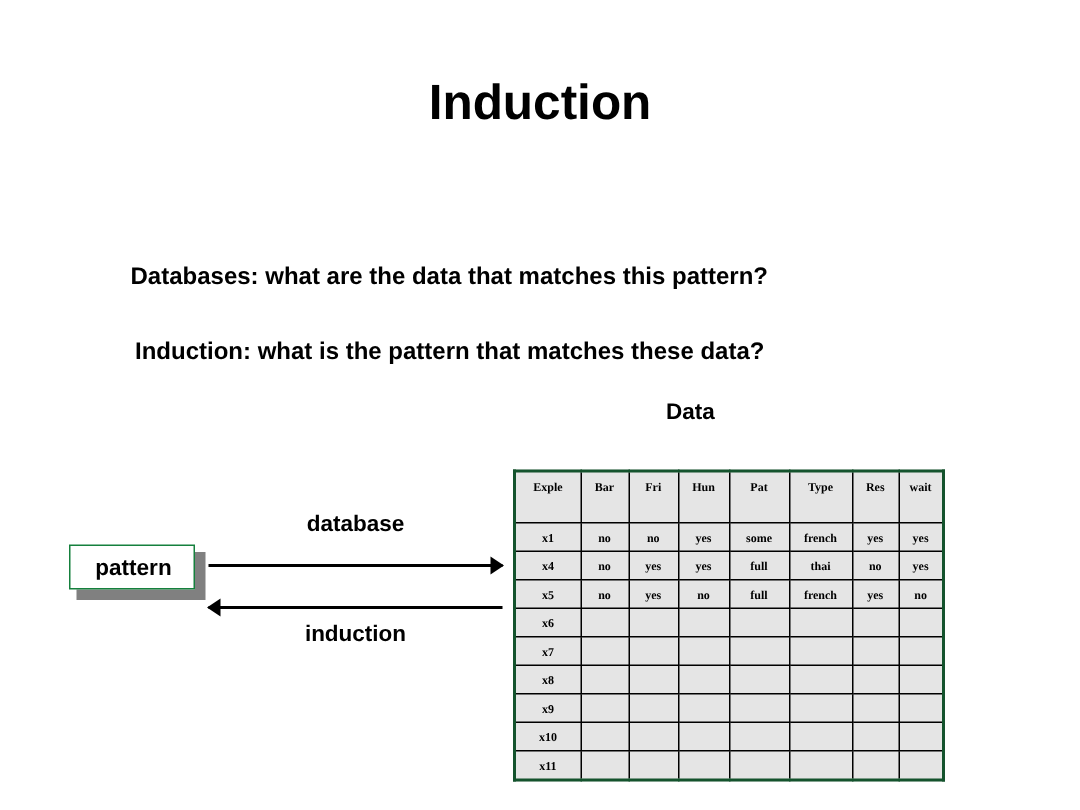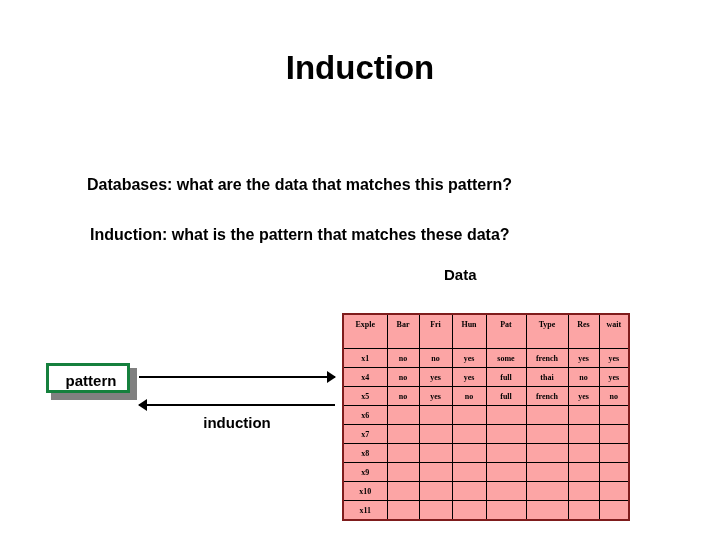--- a/index.html
+++ b/index.html
@@ -73,21 +73,21 @@
     height: 32px;
     background: #808080;
   }
   #pattern-box {
     position: absolute;
     left: 6px;
     top: 31px;
     width: 84px;
     height: 30px;
     background: #ffffff;
-    border: 3px solid #15803d;
+    border: 1px solid #15803d;
     box-sizing: border-box;
   }
   #pattern-box-label {
     position: absolute;
     left: 0;
     top: 0;
     width: 84px;
     height: 30px;
     line-height: 30px;
     text-align: center;
@@ -143,22 +143,22 @@
   #data-table-wrap {
     position: absolute;
     left: 342px;
     top: 313px;
     width: 286px;
   }
   table#data-table {
     border-collapse: collapse;
     width: 286px;
     table-layout: fixed;
-    border: 2px solid #7f1d1d;
-    background: #fca5a5;
+    border: 2px solid #14532d;
+    background: #e5e5e5;
   }
   table#data-table td,
   table#data-table th {
     border: 1px solid #000000;
     font-family: "Liberation Serif", serif;
     font-size: 8px;
     font-weight: bold;
     text-align: center;
     vertical-align: middle;
     padding: 0;
@@ -195,20 +195,21 @@
   <div id="data-label">Data</div>
 
   <div id="diagram">
 
     <div id="pattern-box-shadow"></div>
 
     <div id="pattern-box">
       <div id="pattern-box-label">pattern</div>
     </div>
 
+    <div class="arrow-label" id="label-database">database</div>
 
     <div class="arrow-row" id="arrow-database">
       <div class="arrow-line"></div>
       <div class="arrow-head-right"></div>
     </div>
 
     <div class="arrow-row" id="arrow-induction">
       <div class="arrow-line"></div>
       <div class="arrow-head-left"></div>
     </div>

